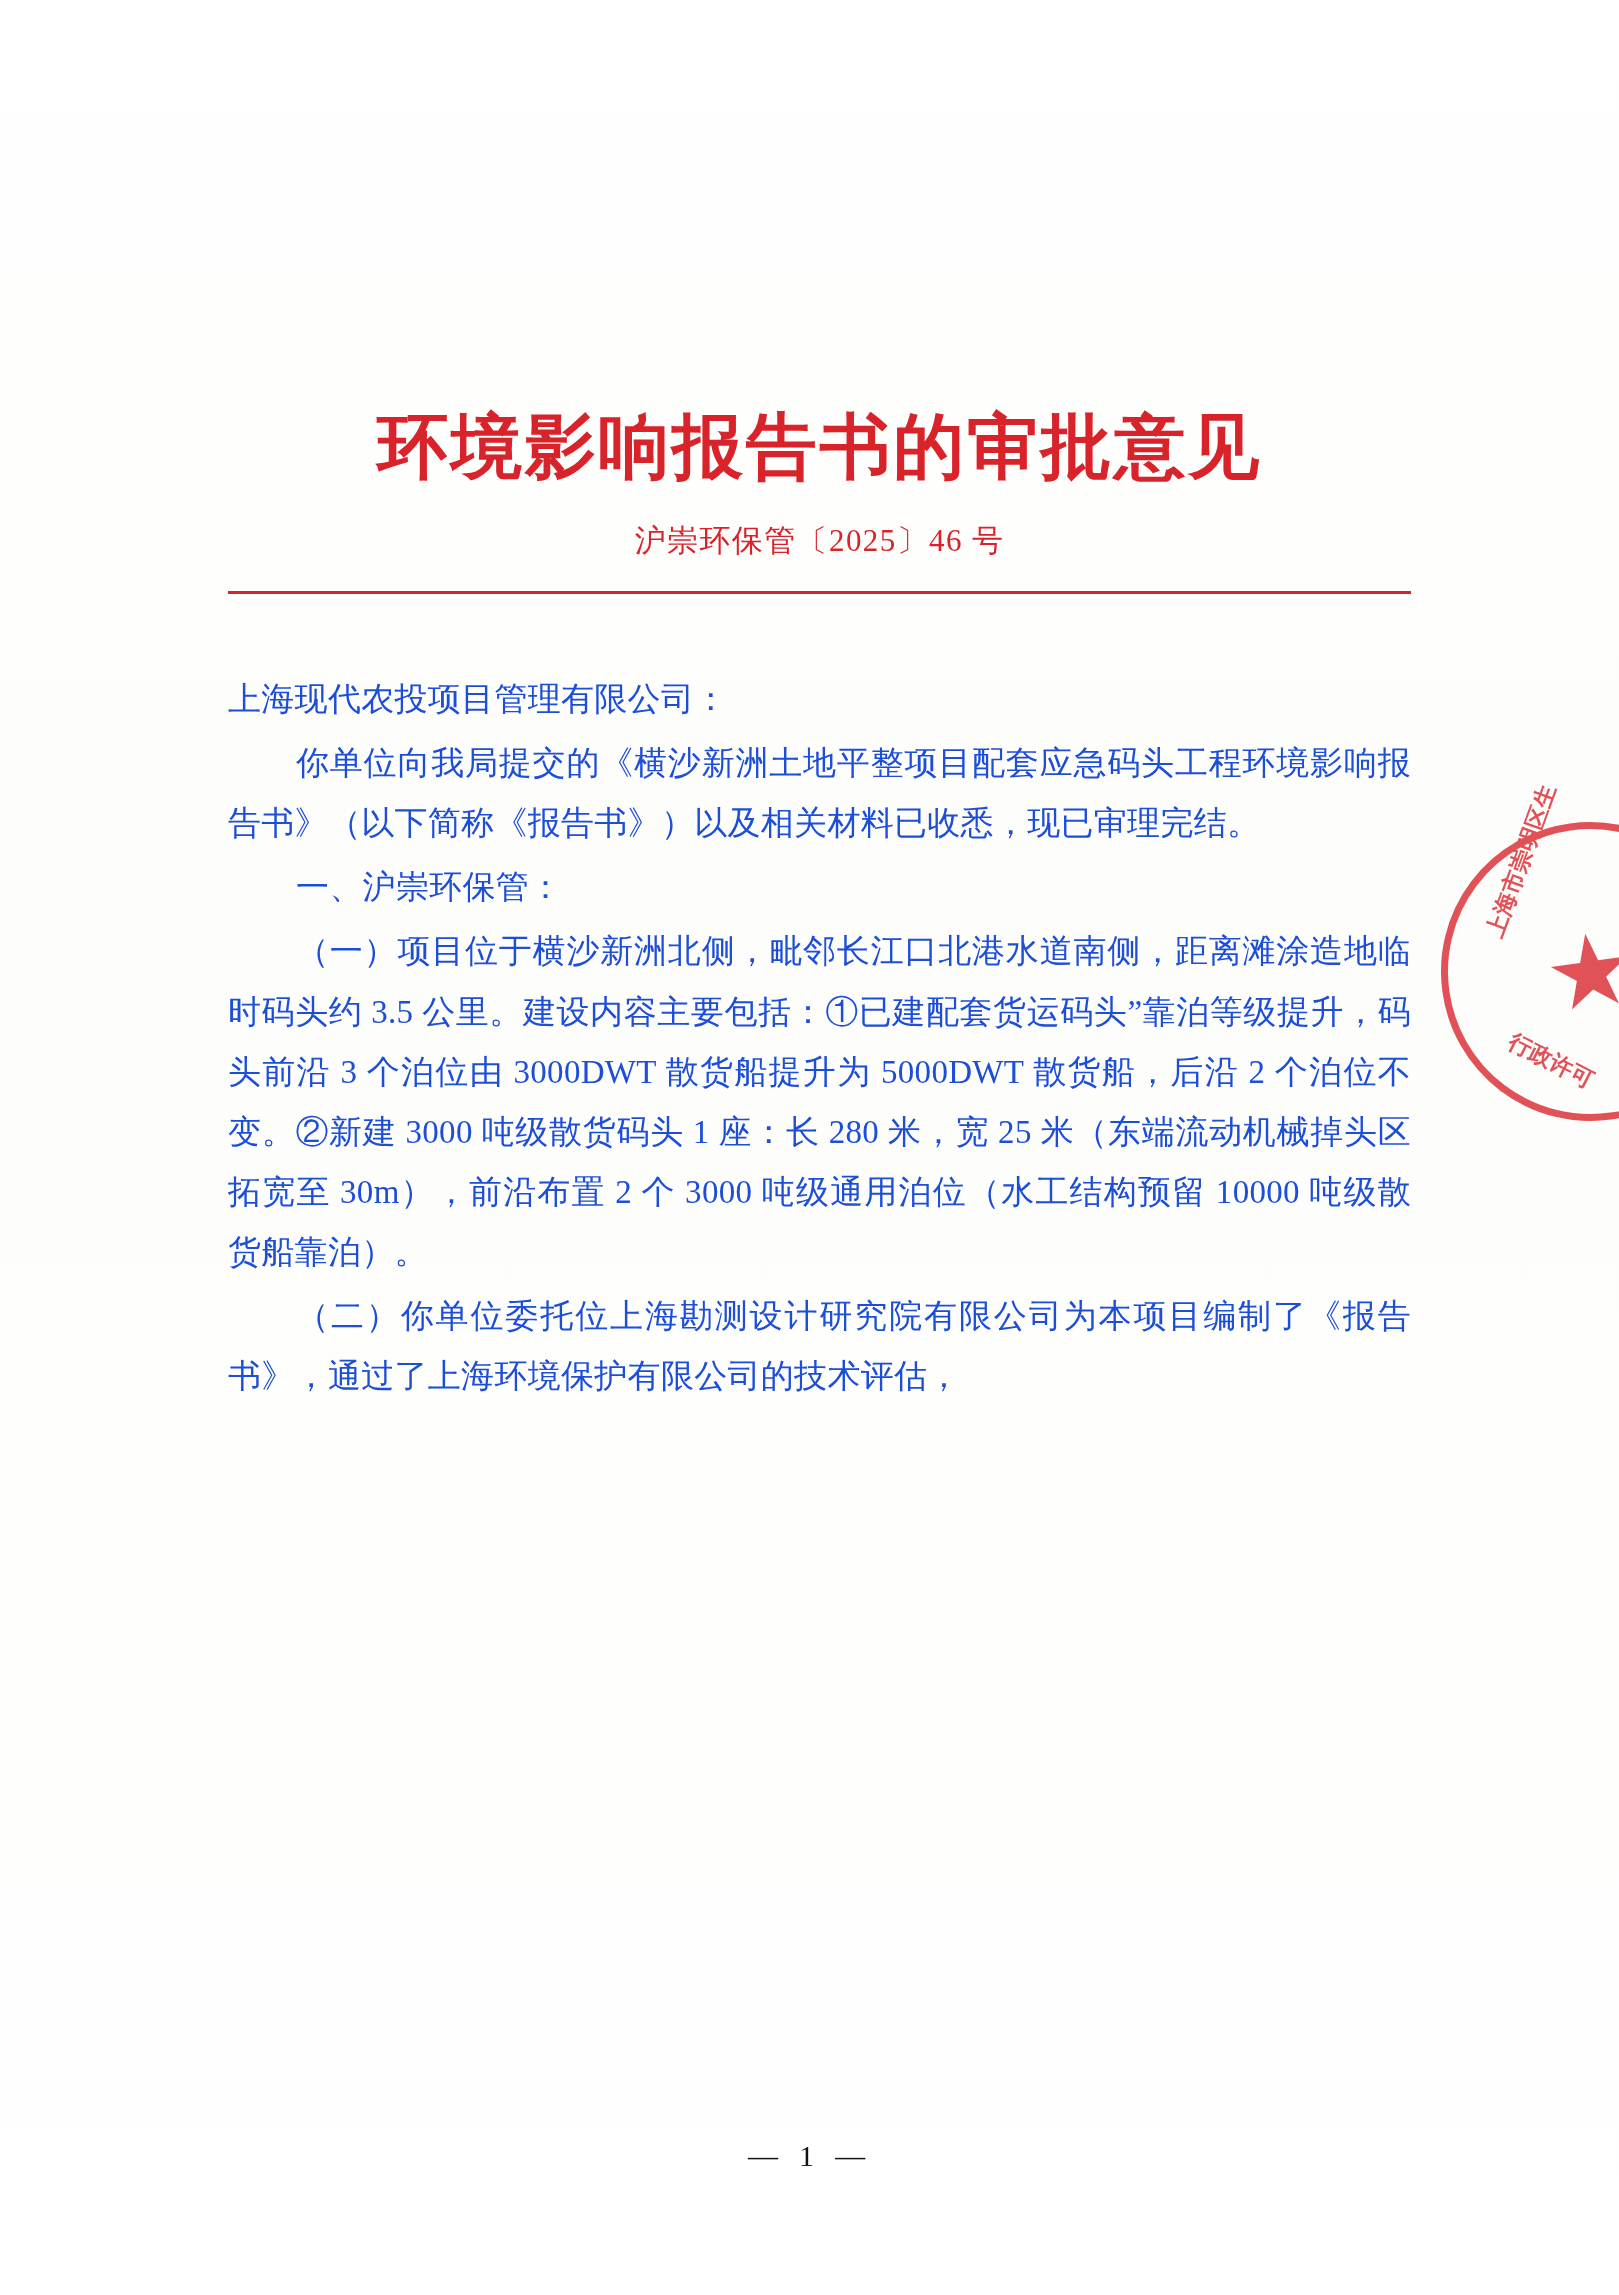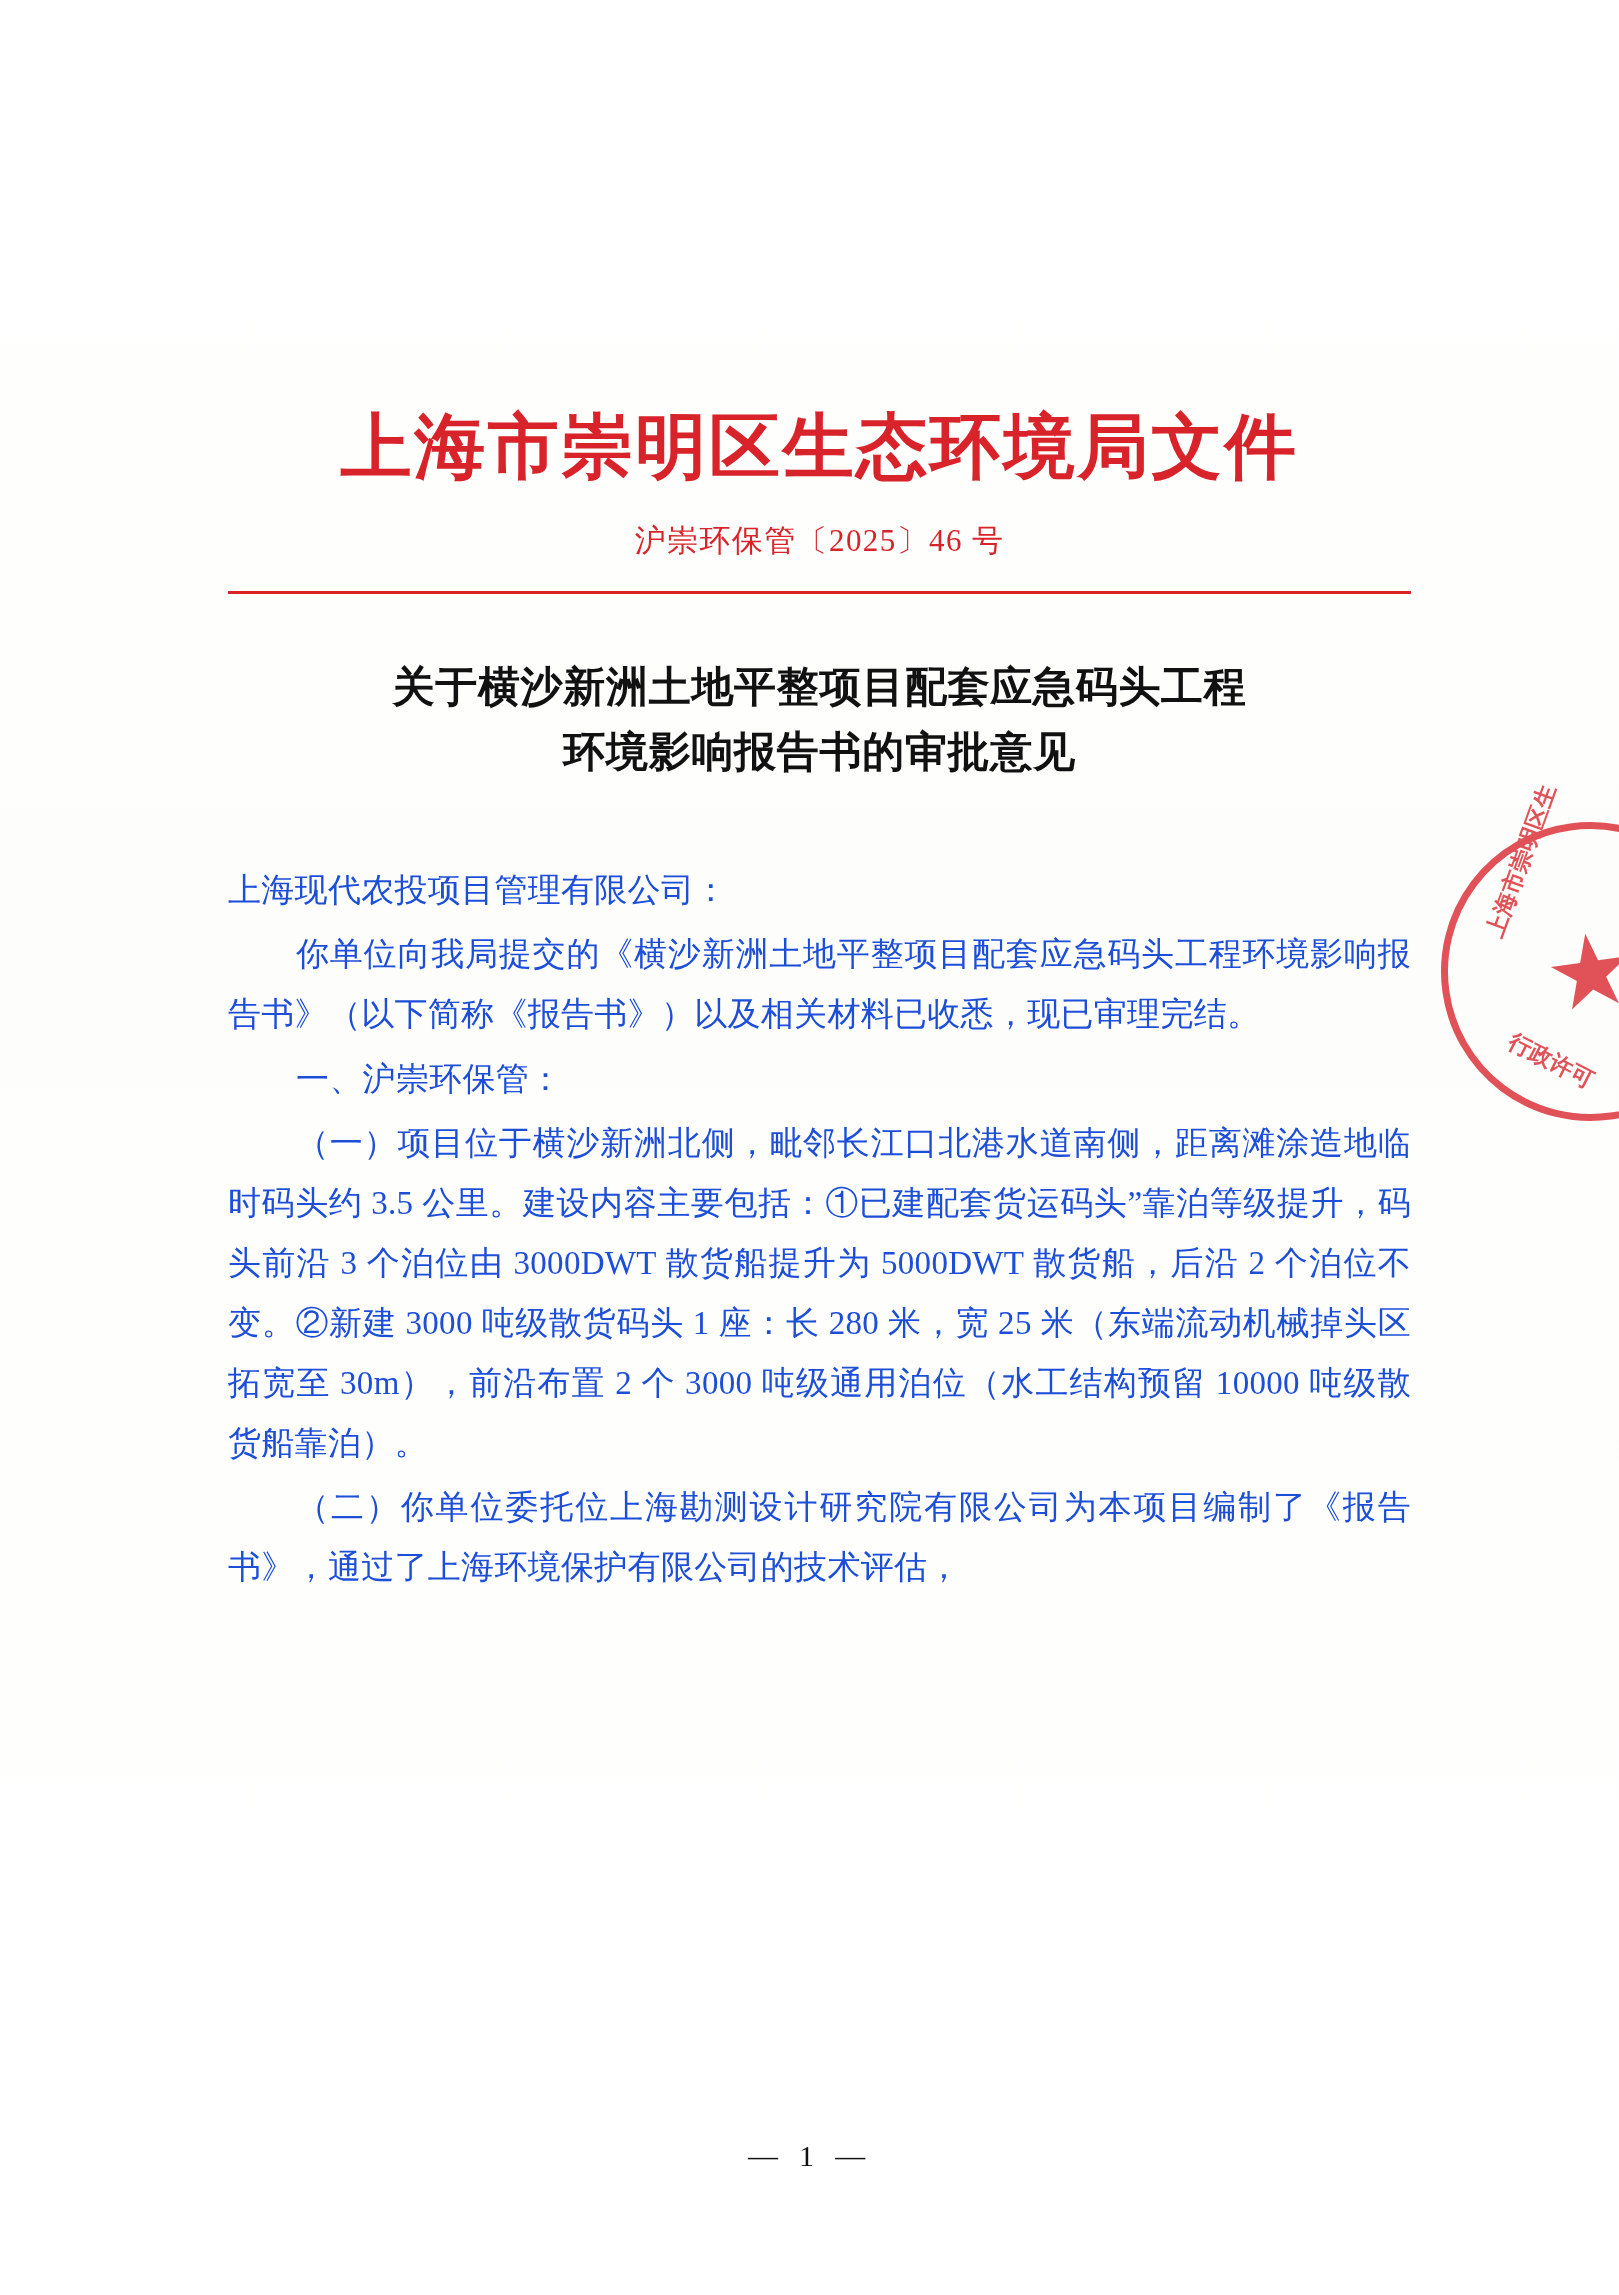--- a/index.html
+++ b/index.html
@@ -135,29 +135,25 @@
   }
 </style>
 </head>
 <body>
 
 <div class="page">
 
   <div class="content">
 
     <div class="doc-header">
-      <div class="doc-title-red">上海市崇明区生态环境局文件</div>
+      <div class="doc-title-red">环境影响报告书的审批意见</div>
       <div class="doc-number">沪崇环保管〔2025〕46 号</div>
       <div class="red-rule"></div>
     </div>
 
-    <div class="doc-subject">
-      <div>关于横沙新洲土地平整项目配套应急码头工程</div>
-      <div>环境影响报告书的审批意见</div>
-    </div>
 
     <div class="body-text">
       <p class="para">上海现代农投项目管理有限公司：</p>
       <p class="para indent">你单位向我局提交的《横沙新洲土地平整项目配套应急码头工程环境影响报告书》（以下简称《报告书》）以及相关材料已收悉，现已审理完结。</p>
       <p class="para indent">一、沪崇环保管：</p>
       <p class="para indent">（一）项目位于横沙新洲北侧，毗邻长江口北港水道南侧，距离滩涂造地临时码头约 3.5 公里。建设内容主要包括：①已建配套货运码头”靠泊等级提升，码头前沿 3 个泊位由 3000DWT 散货船提升为 5000DWT 散货船，后沿 2 个泊位不变。②新建 3000 吨级散货码头 1 座：长 280 米，宽 25 米（东端流动机械掉头区拓宽至 30m），前沿布置 2 个 3000 吨级通用泊位（水工结构预留 10000 吨级散货船靠泊）。</p>
       <p class="para indent">（二）你单位委托位上海勘测设计研究院有限公司为本项目编制了《报告书》，通过了上海环境保护有限公司的技术评估，</p>
     </div>
 
   </div>

